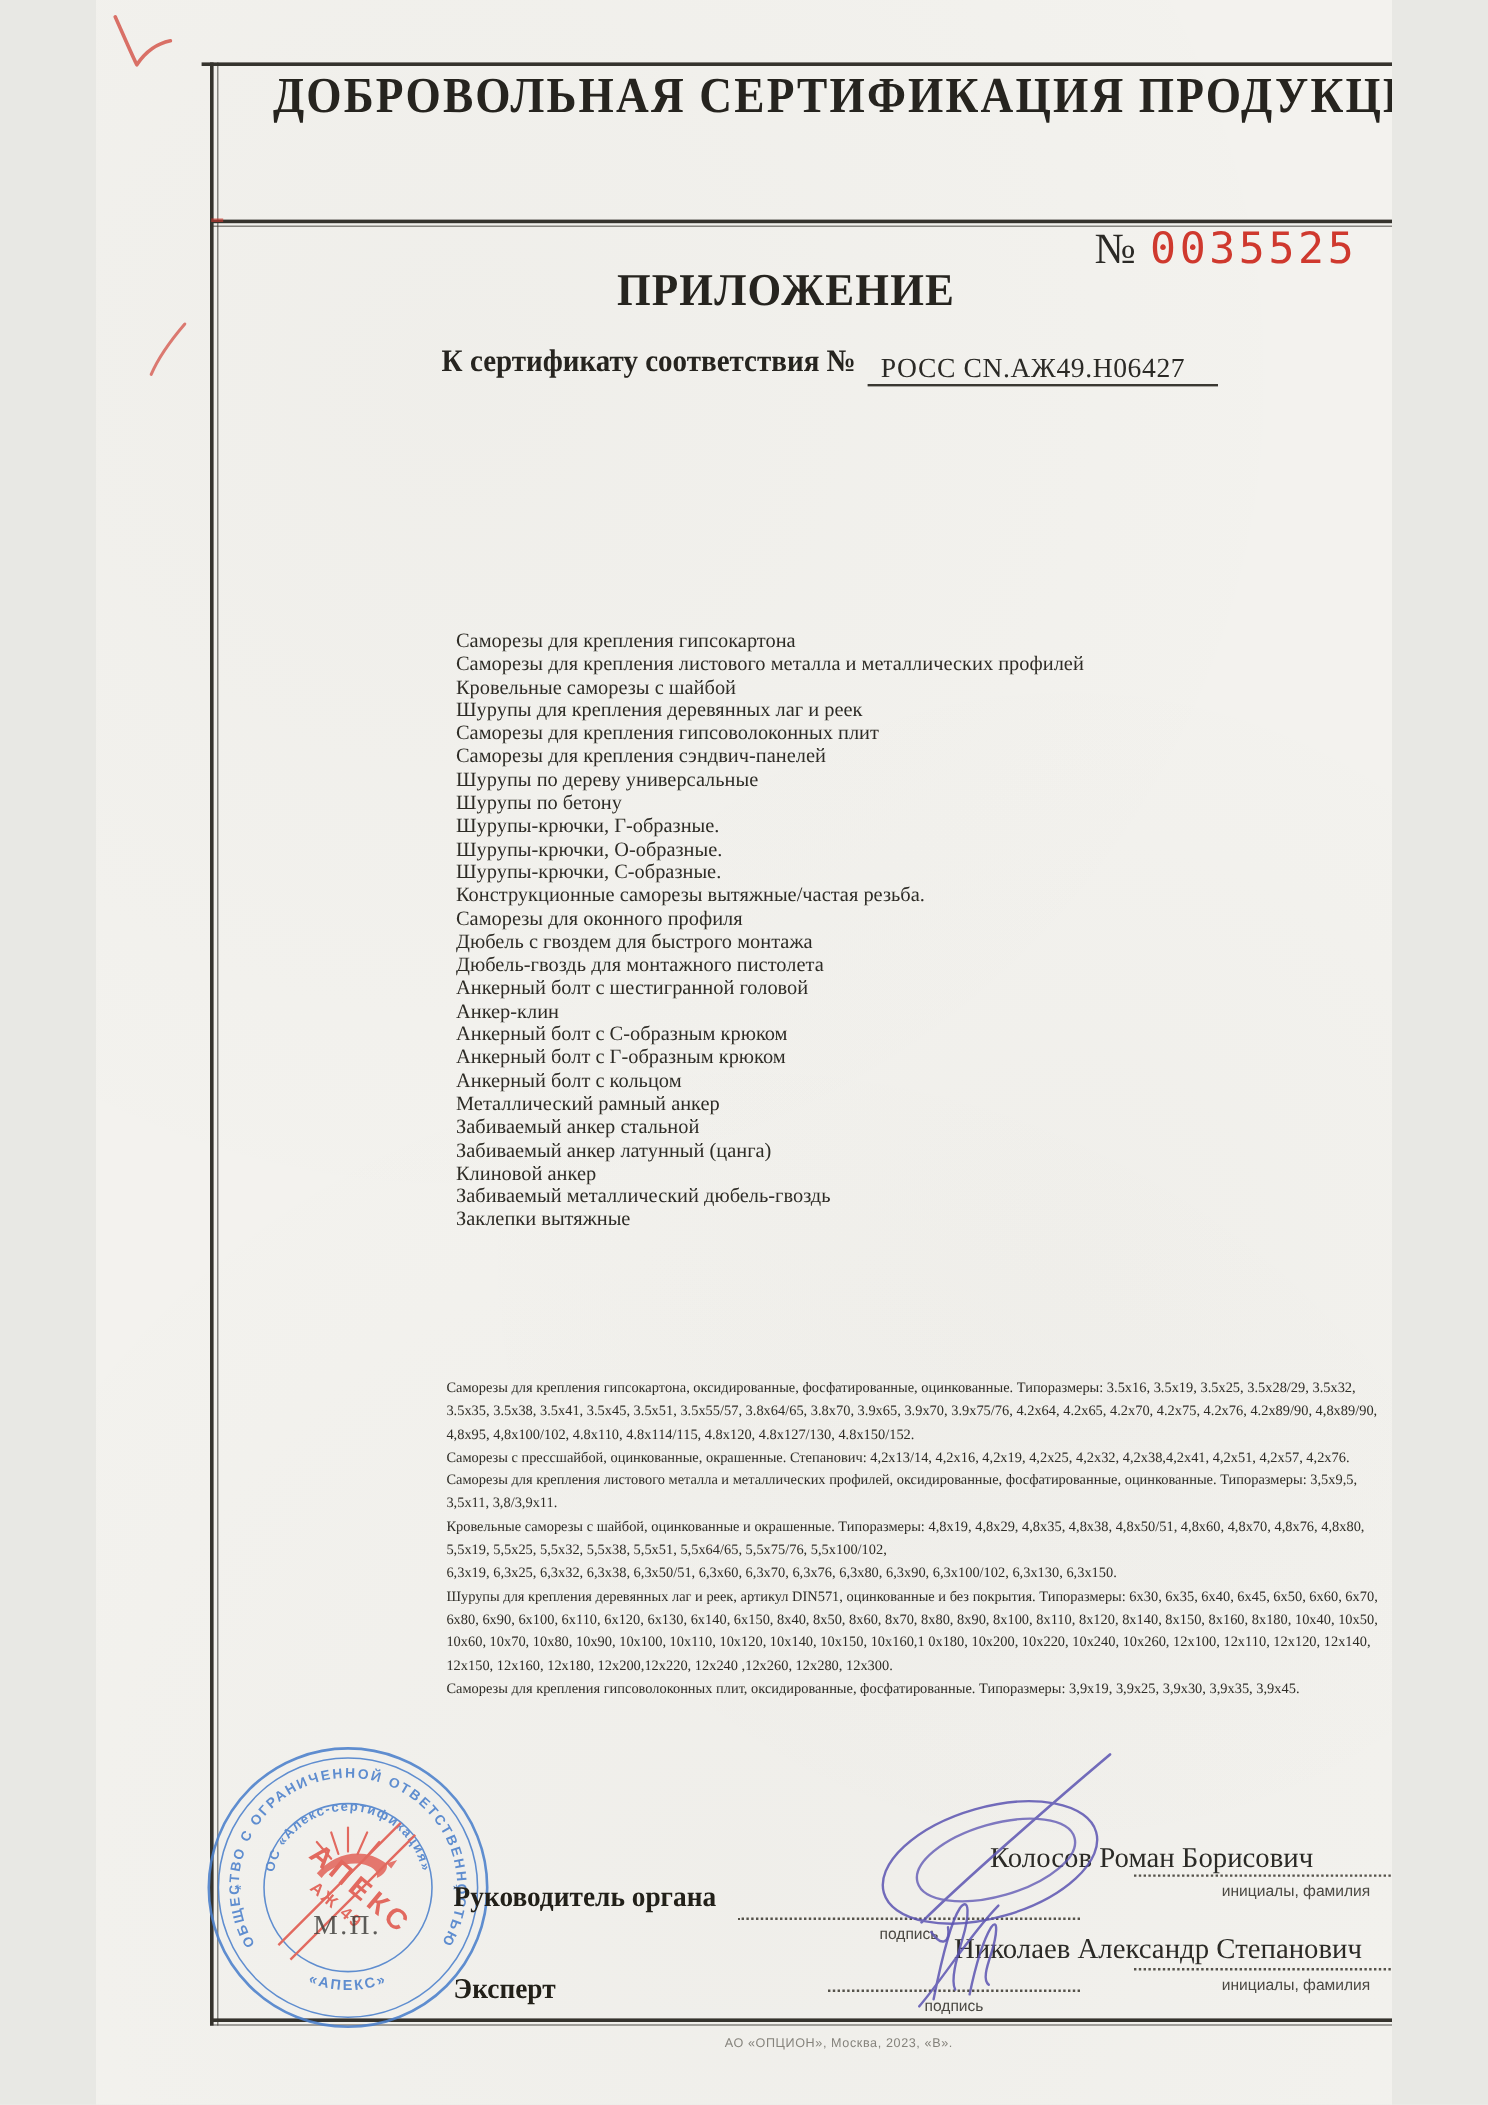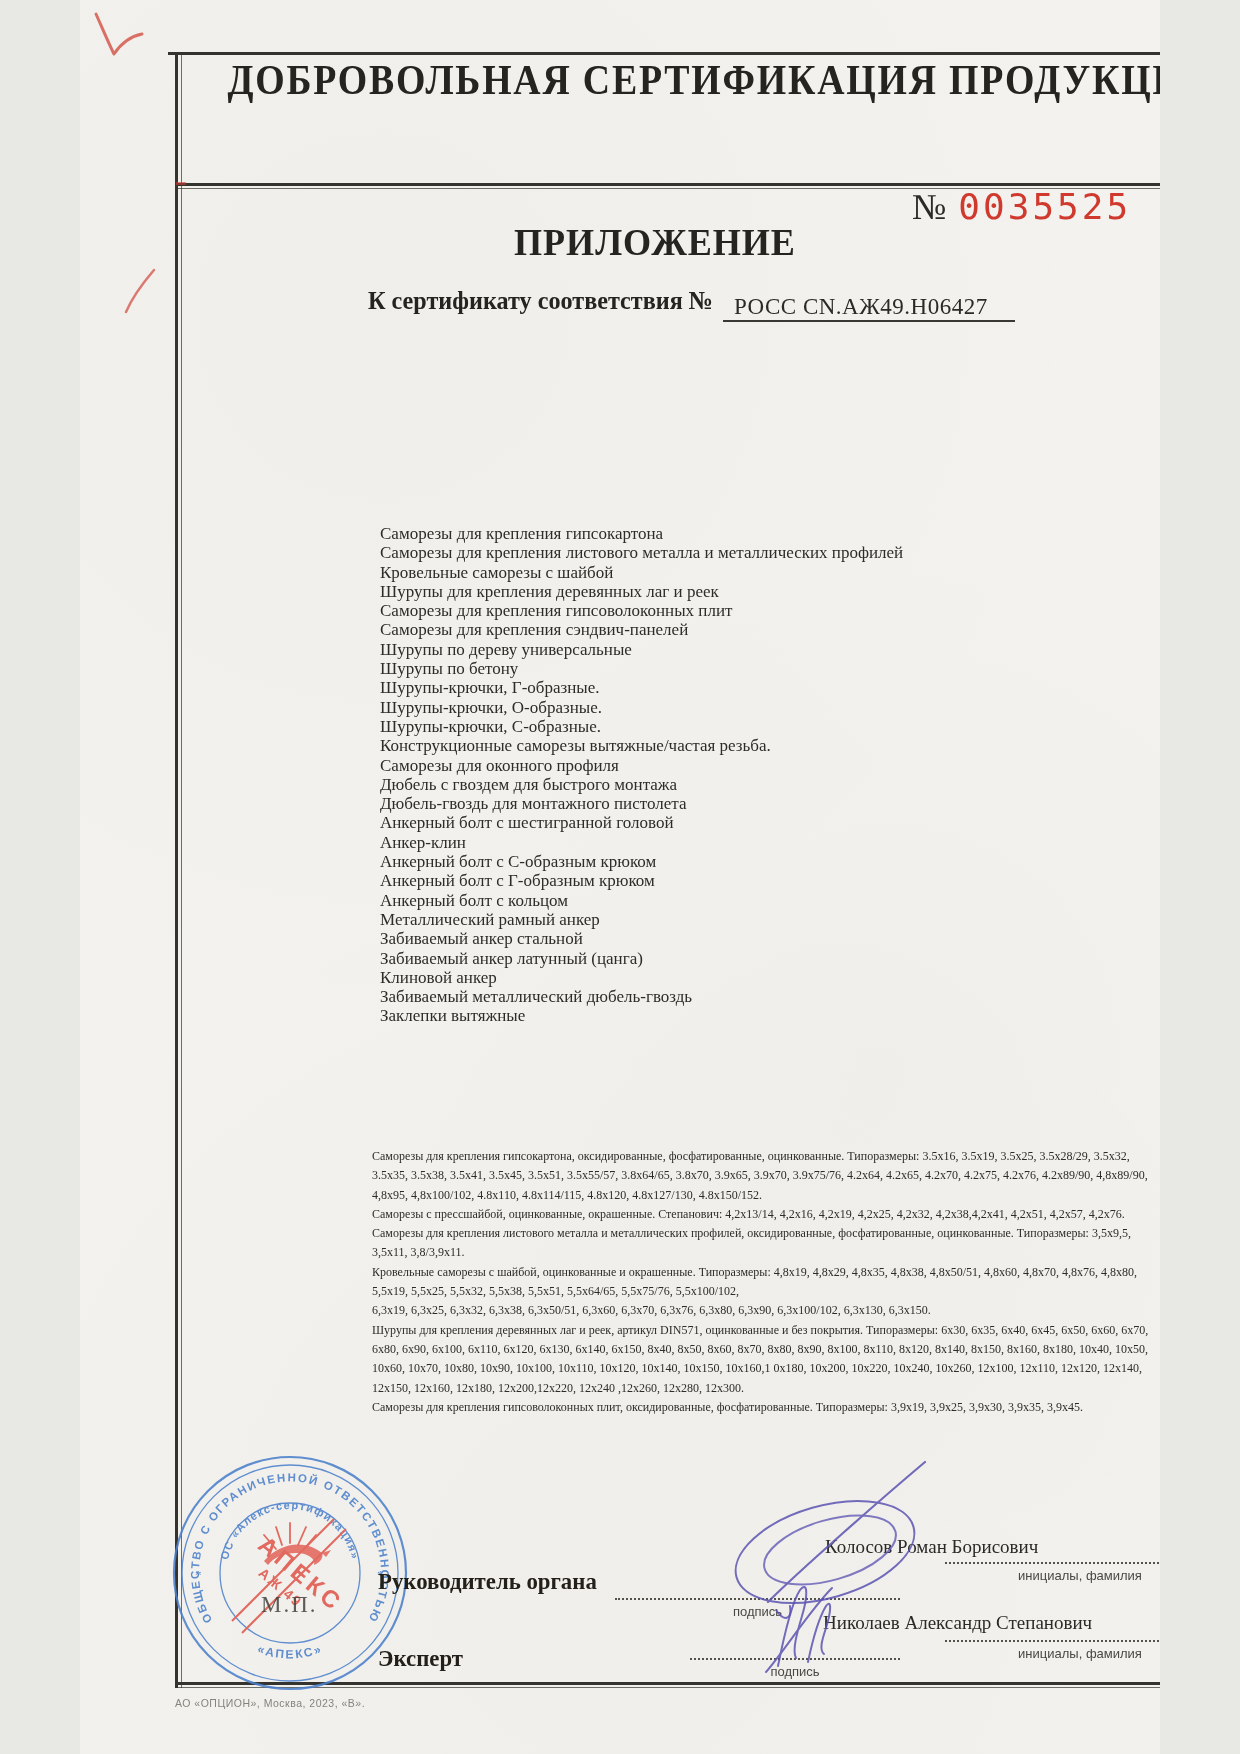--- a/index.html
+++ b/index.html
@@ -44,24 +44,24 @@
   }
   .cert-underline{position:absolute; left:643px; top:320px; width:292px; height:2px; background:#3a3832;}
   
   .plist{position:absolute; left:300px; top:524px; font-size:17px; line-height:19.3px; color:var(--text);}
   
   .specs{position:absolute; left:292px; top:1147px; width:778px; font-size:12px; line-height:19.3px; color:var(--text); text-align:left;}
   
   .role{position:absolute; font-size:24px; font-weight:bold; color:#222019; transform:scaleX(.95); transform-origin:left center; white-space:nowrap; z-index:2;}
   .sig-line{position:absolute; height:0; border-bottom:2px dotted #55524a; z-index:2;}
   .caption{position:absolute; font-family:"Liberation Sans", sans-serif; font-size:13px; color:var(--caption_gray); text-align:center; z-index:2;}
-  .person{position:absolute; font-size:19px; color:#2b2a26; white-space:nowrap; z-index:2;}
+  .person{position:absolute; font-size:24px; color:#2b2a26; white-space:nowrap; z-index:2;}
   
   .footer{
-    position:absolute; left:95px; width:1048px; top:1697px; 
+    position:absolute; left:95px; width:1048px; top:1697px; text-align:center;
     font-family:"Liberation Sans", sans-serif; font-size:10.5px; letter-spacing:.5px; color:var(--footer_gray);
   }
   svg{position:absolute; pointer-events:none;}
 </style>
 </head>
 <body>
 
 <div id="page">
 
   <div class="hline" style="left:88px; top:52px; width:1060px; height:3px;"></div>
@@ -174,21 +174,21 @@
   </svg>
 
   <div class="person" style="left:745px; top:1536px;">Колосов Роман Борисович</div>
   <div class="sig-line" style="left:865px; top:1562px; width:270px;"></div>
   <div class="caption" style="left:865px; top:1568px; width:270px;">инициалы, фамилия</div>
 
   <div class="role" style="left:298px; top:1568px;">Руководитель органа</div>
   <div class="sig-line" style="left:535px; top:1598px; width:285px;"></div>
   <div class="caption" style="left:535px; top:1604px; width:285px;">подпись</div>
 
-  <div class="person" style="left:715px; top:1612px;margin-left:28px;">Николаев Александр Степанович</div>
+  <div class="person" style="left:715px; top:1612px;">Николаев Александр Степанович</div>
   <div class="sig-line" style="left:865px; top:1640px; width:270px;"></div>
   <div class="caption" style="left:865px; top:1646px; width:270px;">инициалы, фамилия</div>
 
   <div class="role" style="left:298px; top:1645px;">Эксперт</div>
   <div class="sig-line" style="left:610px; top:1658px; width:210px;"></div>
   <div class="caption" style="left:610px; top:1664px; width:210px;">подпись</div>
 
   <svg width="300" height="260" viewBox="0 0 300 260" style="left:600px; top:1440px; z-index:3;">
     <g fill="none" style="stroke:var(--ink_blue);" stroke-width="2" opacity=".85" stroke-linecap="round">
       <ellipse cx="145" cy="112" rx="92" ry="46" transform="rotate(-16 145 112)"></ellipse>

